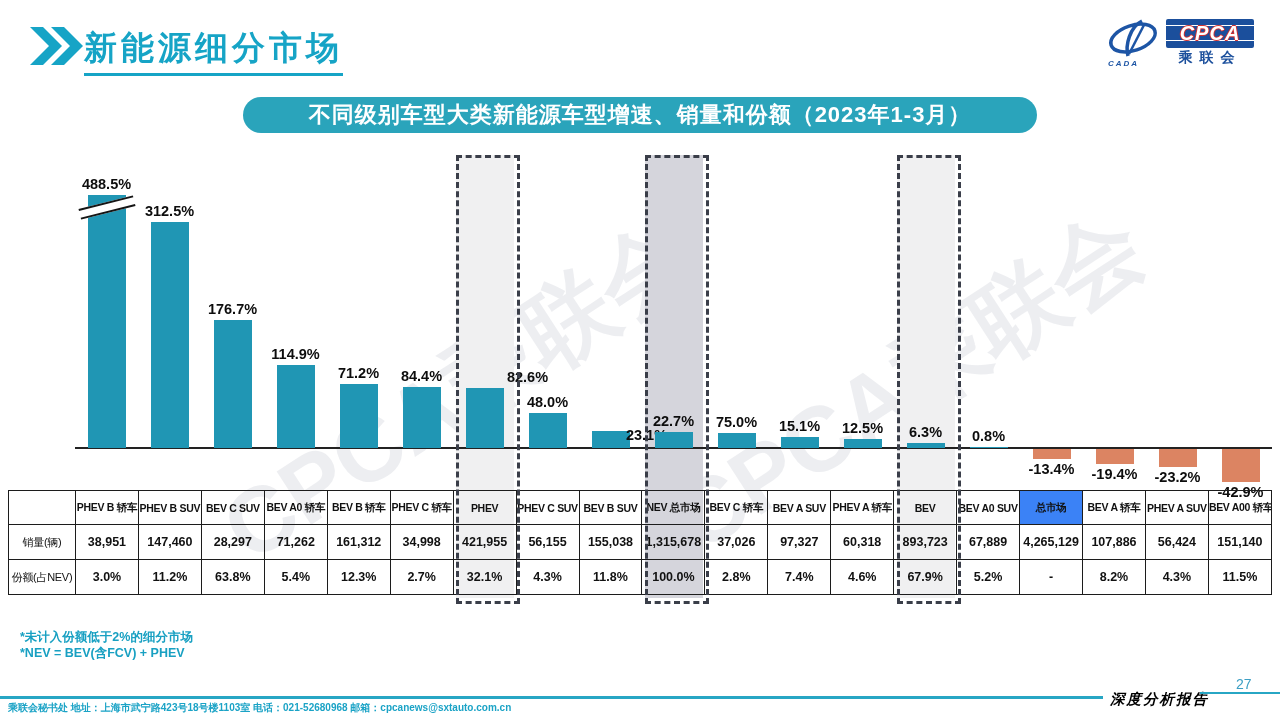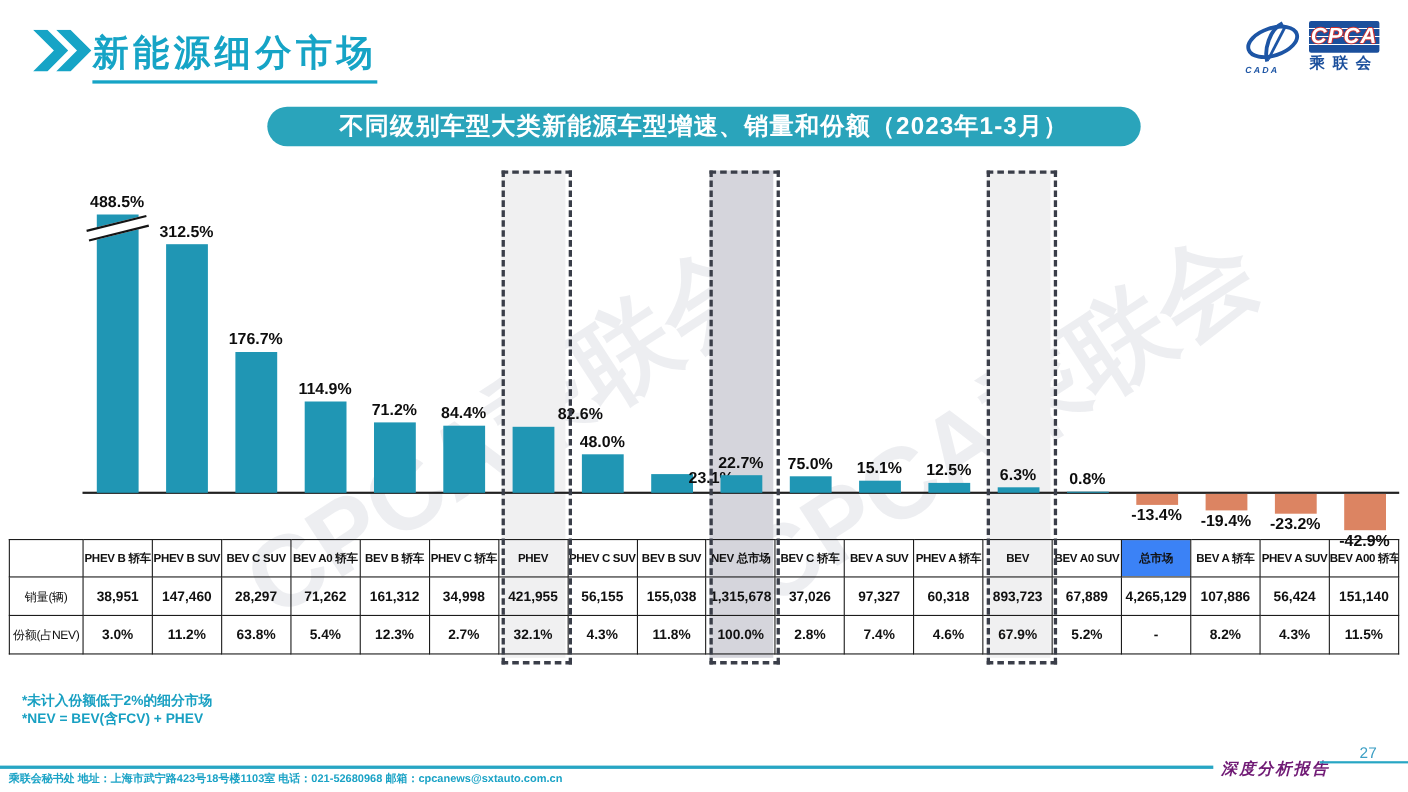--- a/index.html
+++ b/index.html
@@ -7,21 +7,21 @@
         font-family:"Liberation Sans", sans-serif;margin:0 auto;}
 
   
   .chev{position:absolute;left:30px;top:27px;z-index:2;}
   .page-title{position:absolute;left:84px;top:26px;font-size:33px;font-weight:bold;
       color:#16A4C6;letter-spacing:4px;border-bottom:3px solid #16A4C6;padding-bottom:2px;z-index:2;}
   .logo{position:absolute;right:26px;top:18px;display:flex;align-items:center;z-index:2;}
   .logo-mark{position:relative;width:56px;height:50px;margin-right:4px;}
   .cada{position:absolute;left:2px;bottom:0;font-size:8px;font-weight:bold;font-style:italic;
       color:#1D55A5;letter-spacing:2px;}
-  .cpca-box{width:64px;height:29px;border-radius:2px;color:#fff;font-style:italic;font-weight:bold;
+  .cpca-box{width:88px;height:29px;border-radius:2px;color:#fff;font-style:italic;font-weight:bold;
       font-size:20px;text-align:center;line-height:29px;letter-spacing:1px;
       text-shadow:-1px 0 #D03030,1px 0 #D03030,0 -1px #D03030,0 1px #D03030;
       background:linear-gradient(#1B4F9C 0 22%,#ffffff 22% 25%,#1B4F9C 25% 47%,#ffffff 47% 50%,
                  #1B4F9C 50% 72%,#ffffff 72% 75%,#1B4F9C 75% 100%);}
   .cpca-cn{margin-top:1px;text-align:center;font-size:14px;font-weight:bold;color:#1B4F9C;letter-spacing:7px;}
 
   
   .banner{position:absolute;left:243px;top:97px;width:794px;height:36px;border-radius:18px;
       background:#2AA4BB;color:#ffffff;font-size:22px;font-weight:bold;text-align:center;
       line-height:36px;letter-spacing:1px;z-index:2;}
@@ -52,21 +52,21 @@
   #data-table .rowlabel{font-size:11px;height:32px;letter-spacing:-0.3px;}
 
   
   .footnotes{position:absolute;left:20px;top:630px;z-index:2;color:#18A0C2;font-weight:bold;
       font-size:12.5px;line-height:15.5px;}
 
   
   .footer-line{position:absolute;left:0;top:696px;width:1103px;height:2.5px;background:#27A6C4;z-index:2;}
   .footer-contact{position:absolute;left:8px;top:701px;font-size:10px;font-weight:bold;color:#1BA3C6;z-index:2;}
   .report-badge{position:absolute;left:1110px;top:690px;font-family:"DejaVu Serif", serif;
-      font-style:italic;font-size:14.5px;font-weight:bold;color:#701a75;letter-spacing:2px;z-index:2;}
+      font-style:italic;font-size:14.5px;font-weight:bold;color:#000000;letter-spacing:2px;z-index:2;}
   .footer-line-right{position:absolute;left:1200px;top:692px;width:80px;height:2px;background:#27A6C4;z-index:2;}
   .page-number{position:absolute;left:1236px;top:676px;font-size:14px;color:#3C9FC4;z-index:2;}
 </style>
 </head>
 <body>
 
 <div class="page">
 
   <svg class="chev" width="54" height="38" viewBox="0 0 54 38">
     <polygon points="0,0 13,0 32,19 13,38 0,38 19,19" fill="#16A4C6"></polygon>

